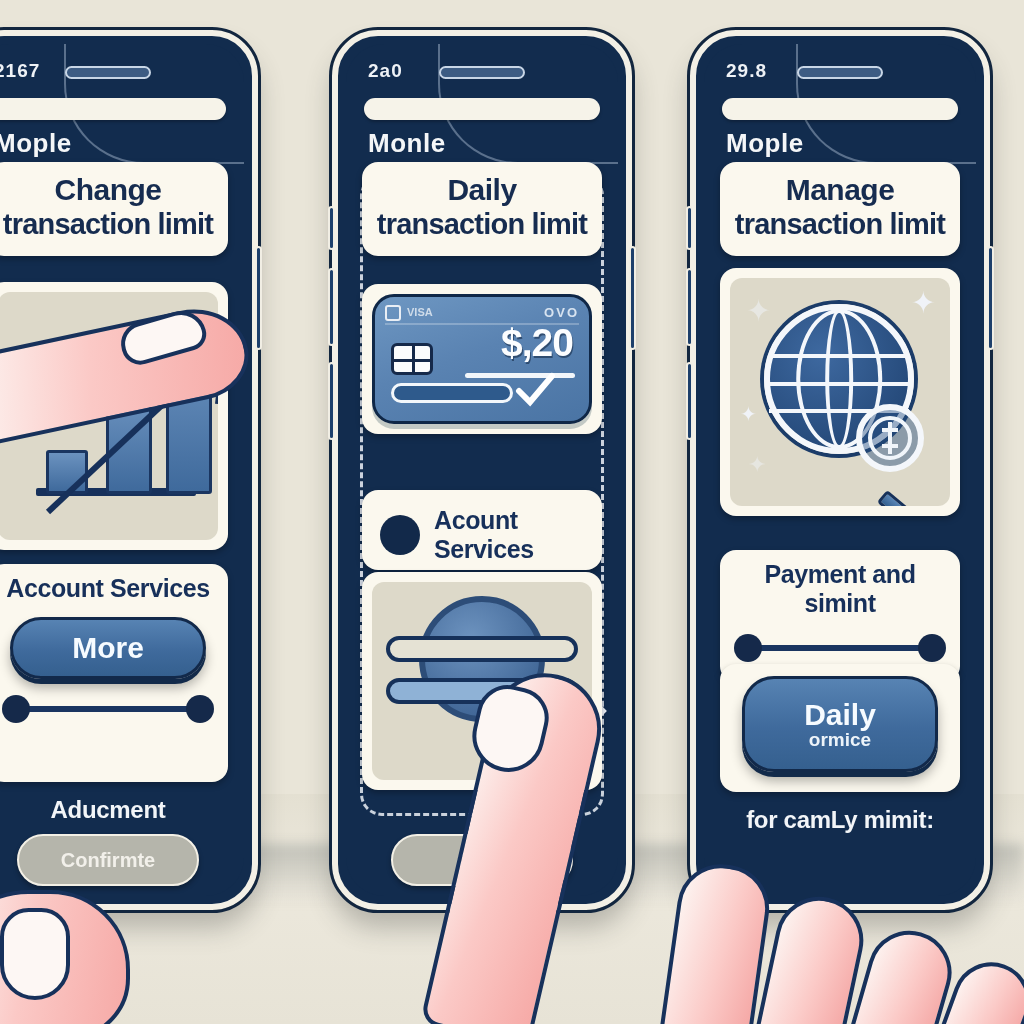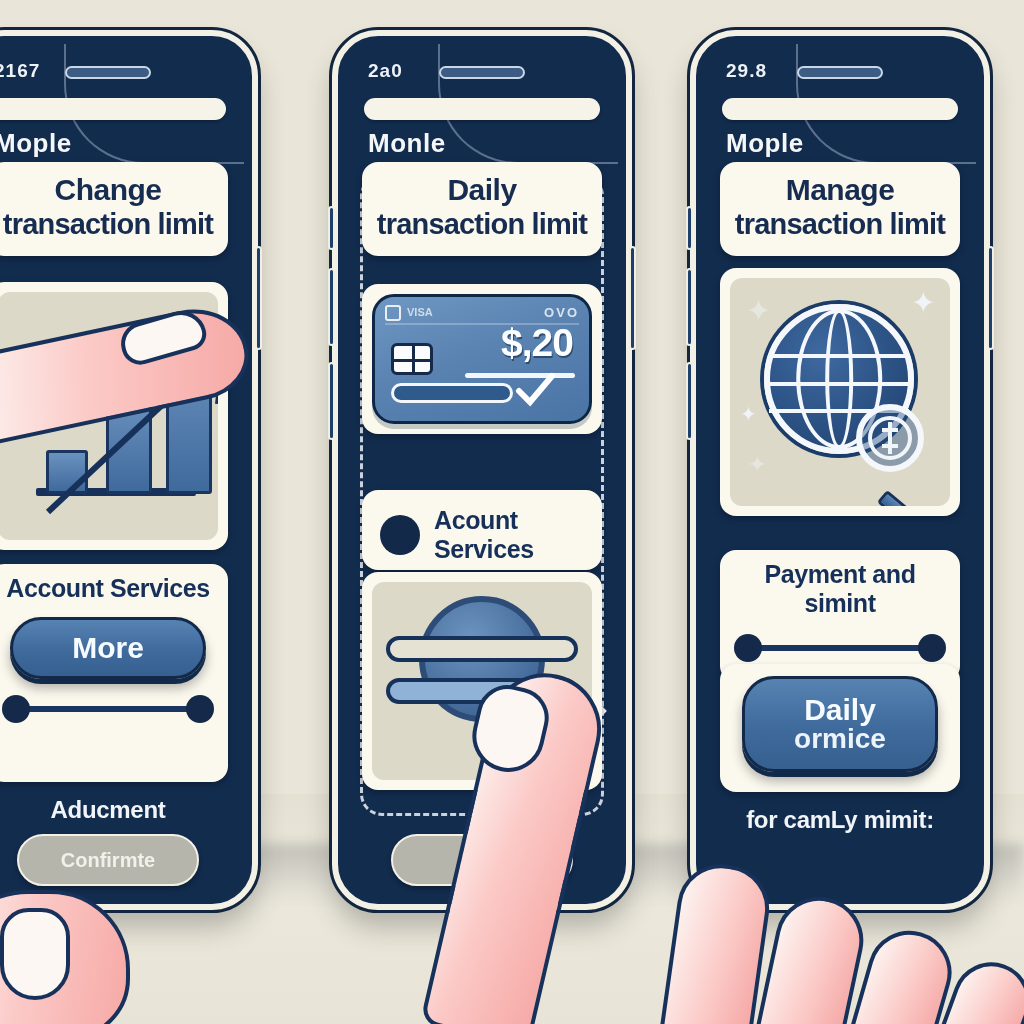--- a/index.html
+++ b/index.html
@@ -132,21 +132,21 @@
     display: block; margin: 14px auto; width: 196px; height: 62px;
     background: linear-gradient(180deg,#5783b3 0%, #3f6a9c 55%, #35608f 100%);
     border: 3px solid #12294a;
     border-radius: 32px;
     color: #f6fbff; font-size: 30px; font-weight: 700;
     box-shadow: 0 5px 0 #122a4a, 0 9px 12px rgba(0,0,0,0.3);
     line-height: 1.0;
     display: flex; align-items: center; justify-content: center;
     flex-direction: column;
   }
-  .primary-btn .sub { font-size: 28px; font-weight: 700; opacity: .95; }
+  .primary-btn .sub { font-size: 19px; font-weight: 700; opacity: .95; }
 
   .label-dark {
     font-size: 25px; font-weight: 700; color: #17305a; text-align: center;
     letter-spacing: -0.4px; padding: 10px 6px 0;
   }
   .label-light {
     position: absolute; left: 0; right: 0;
     font-size: 24px; font-weight: 700; color: #f2f5f8; text-align: center;
     letter-spacing: -0.3px;
   }

